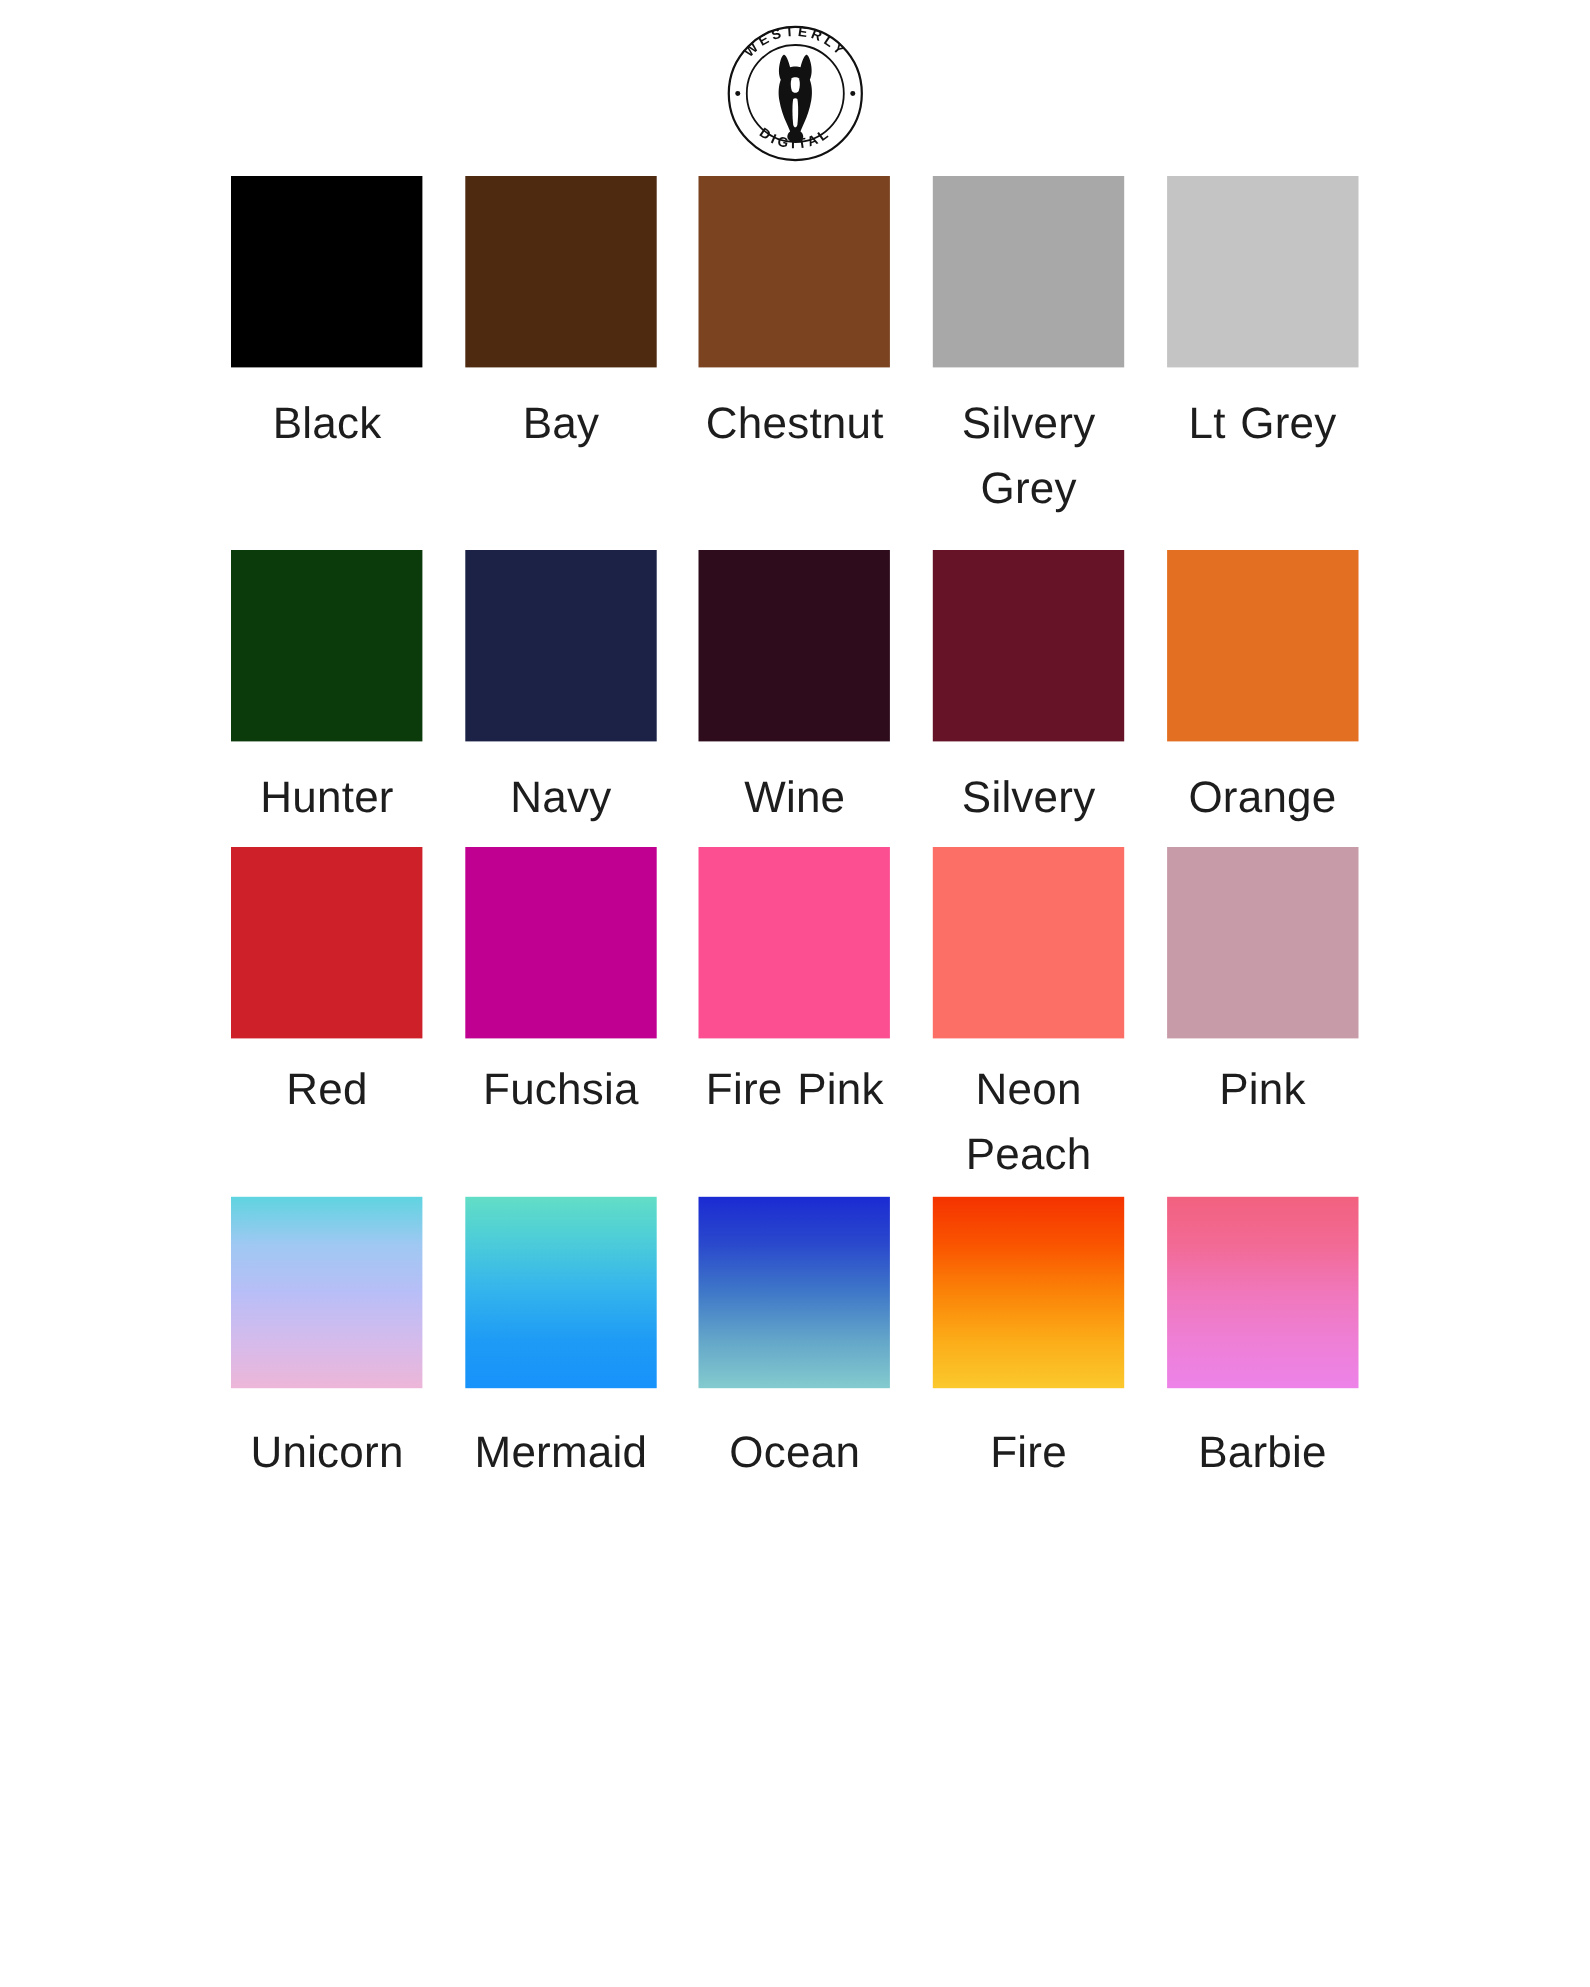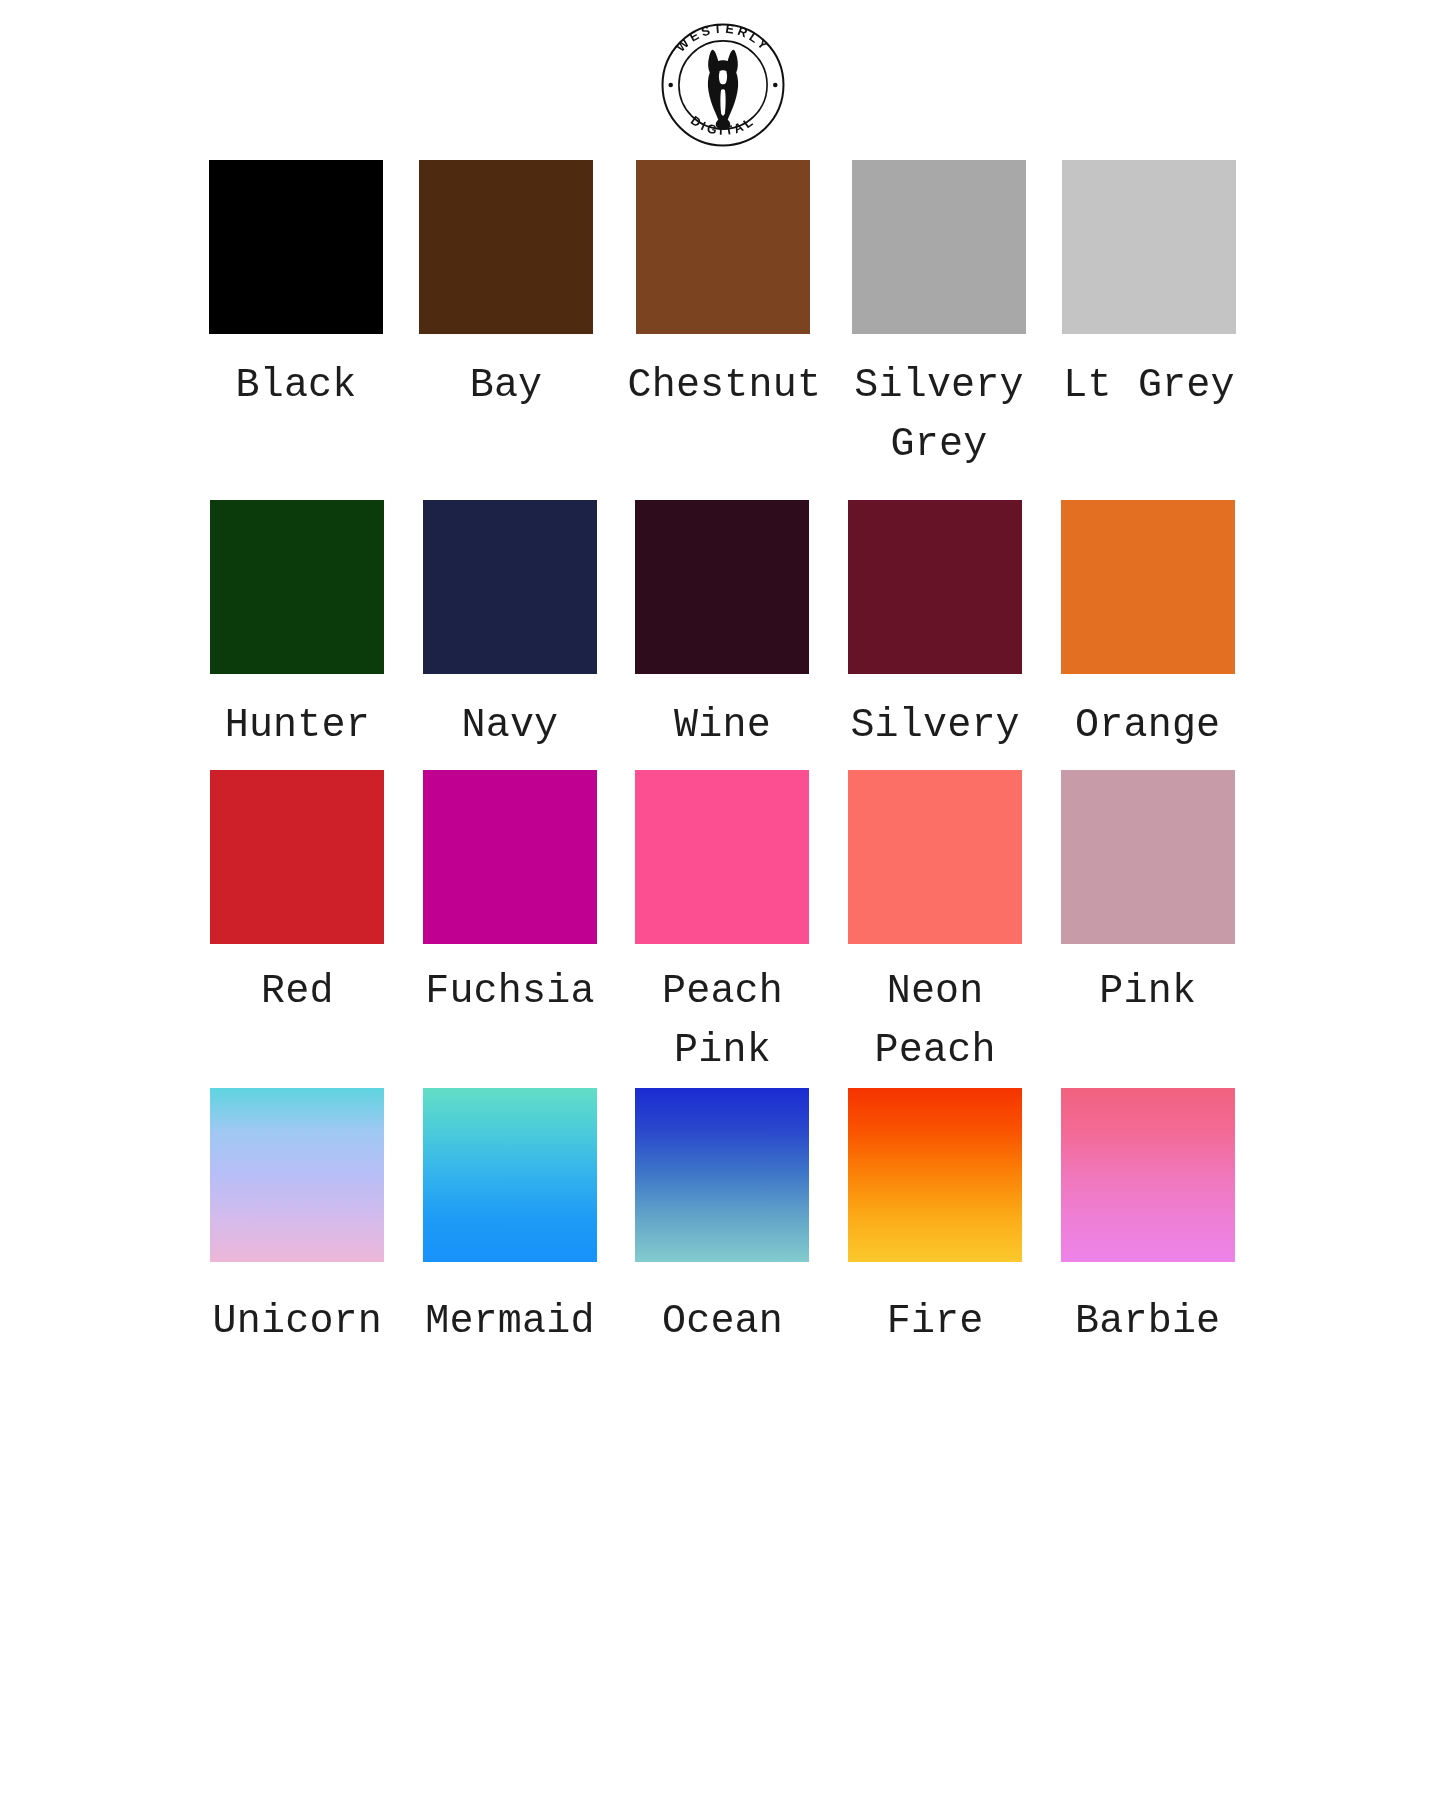--- a/index.html
+++ b/index.html
@@ -45,21 +45,20 @@
   .swatch-grid {
     width: 1030px;
     display: flex;
     flex-direction: column;
   }
   .swatch-row {
     display: grid;
     grid-template-columns: repeat(5, 1fr);
     column-gap: 33px;
     align-items: start;
-    font-family: Liberation Mono, monospace;
   }
   .swatch-row.row-1 { margin-top: 12px; }
   .swatch-row.row-2 { margin-top: 26px; }
   .swatch-row.row-3 { margin-top: 14px; }
   .swatch-row.row-4 { margin-top: 8px; }
 
   .swatch-cell {
     display: flex;
     flex-direction: column;
     align-items: center;
@@ -182,21 +181,21 @@
       <div class="swatch-cell">
         <div class="swatch-chip" style="background: rgb(205, 32, 40);"></div>
         <div class="swatch-label">Red</div>
       </div>
       <div class="swatch-cell">
         <div class="swatch-chip" style="background: rgb(191, 0, 144);"></div>
         <div class="swatch-label">Fuchsia</div>
       </div>
       <div class="swatch-cell">
         <div class="swatch-chip" style="background: rgb(251, 79, 146);"></div>
-        <div class="swatch-label">Peach Pink</div>
+        <div class="swatch-label">Fire Pink</div>
       </div>
       <div class="swatch-cell">
         <div class="swatch-chip" style="background: rgb(252, 111, 103);"></div>
         <div class="swatch-label">Neon Peach</div>
       </div>
       <div class="swatch-cell">
         <div class="swatch-chip" style="background: rgb(200, 155, 169);"></div>
         <div class="swatch-label">Pink</div>
       </div>
     </div>

